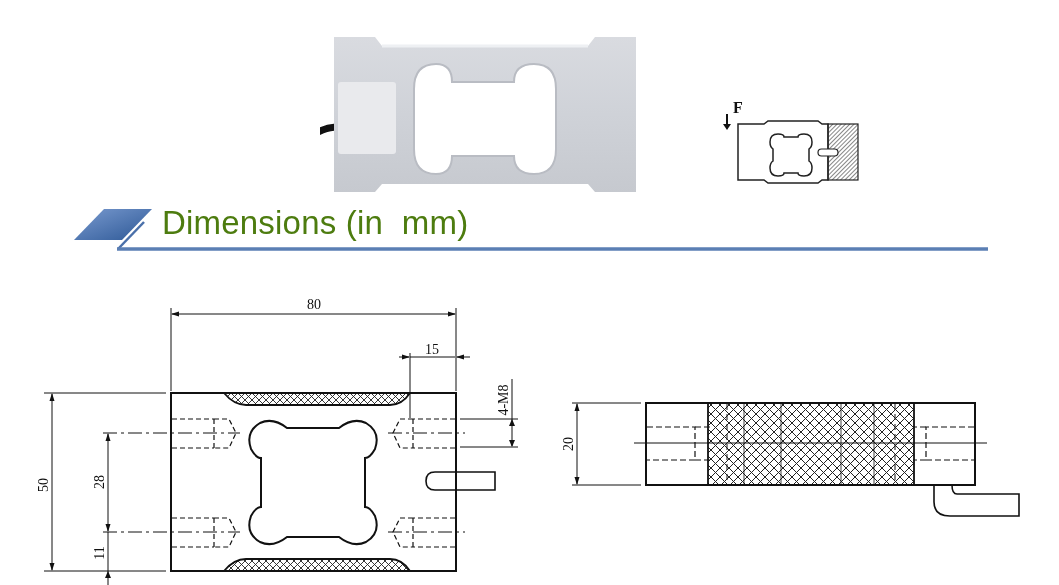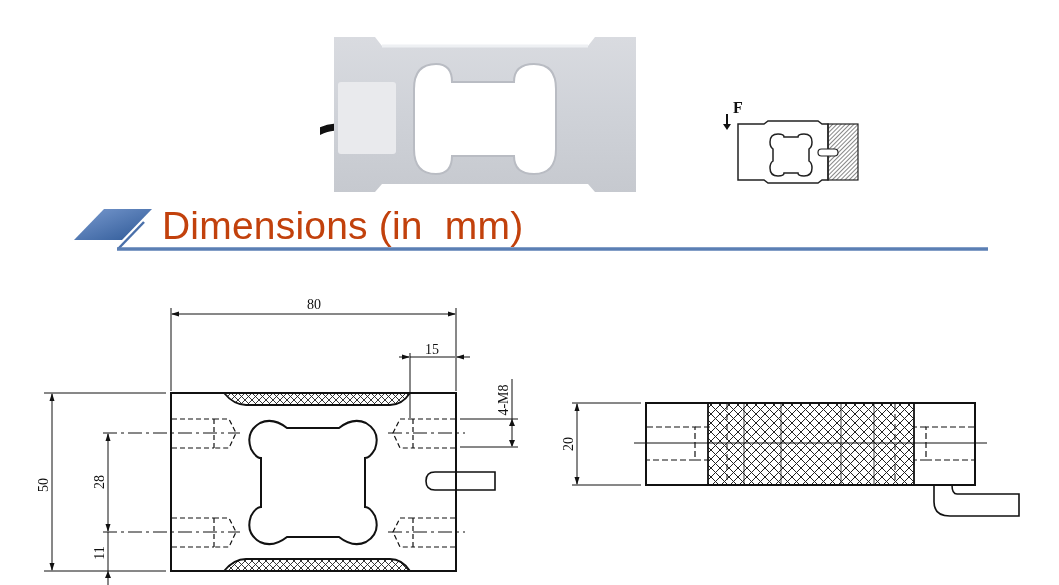--- a/index.html
+++ b/index.html
@@ -1,18 +1,18 @@
 <!DOCTYPE html>
 <html><head>
 <meta charset="utf-8">
 <style>
   html,body{margin:0;padding:0;background:#ffffff;}
   body{width:1059px;height:585px;position:relative;overflow:hidden;font-family:"DejaVu Serif",serif;}
   .abs{position:absolute;}
-  .title-text{position:absolute;left:162px;top:204px;font-family:"Liberation Sans",sans-serif;font-size:39px;color:#c2410c;letter-spacing:0.2px;white-space:pre;}
+  .title-text{position:absolute;left:162px;top:204px;font-family:"Liberation Sans",sans-serif;font-size:33px;color:#4d7c0f;letter-spacing:0.2px;white-space:pre;}
   svg text{font-family:"Liberation Serif",serif;}
 </style>
 </head>
 <body>
 
 <div class="abs" style="left:320px;top:34px;width:330px;height:160px;">
   <svg width="330" height="160" viewBox="0 0 330 160">
     <defs>
       <linearGradient id="alu" x1="0" y1="0" x2="0" y2="1">
         <stop offset="0" stop-color="#d9dbe0"></stop>

